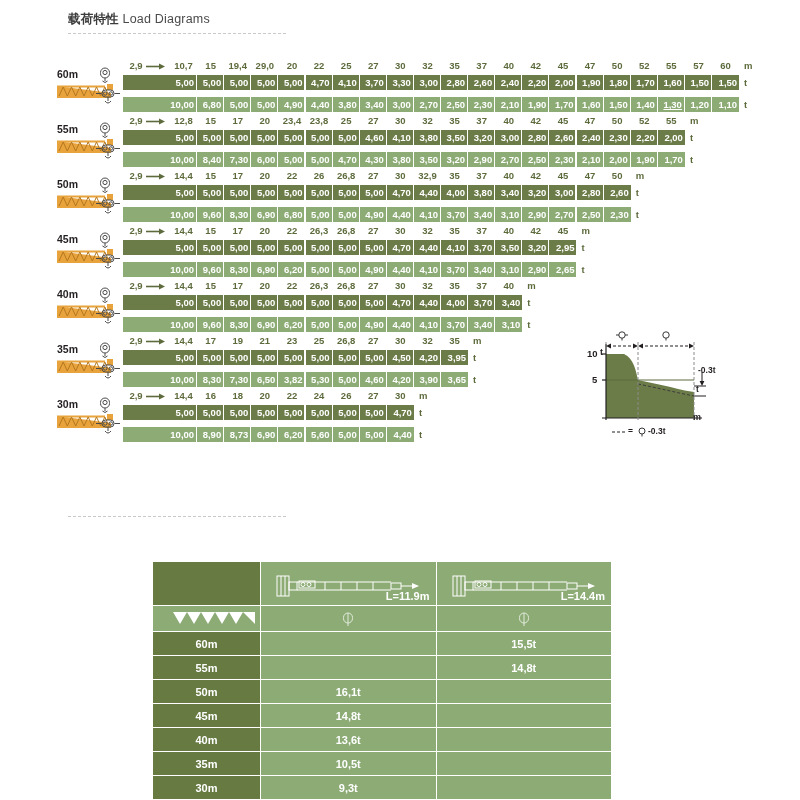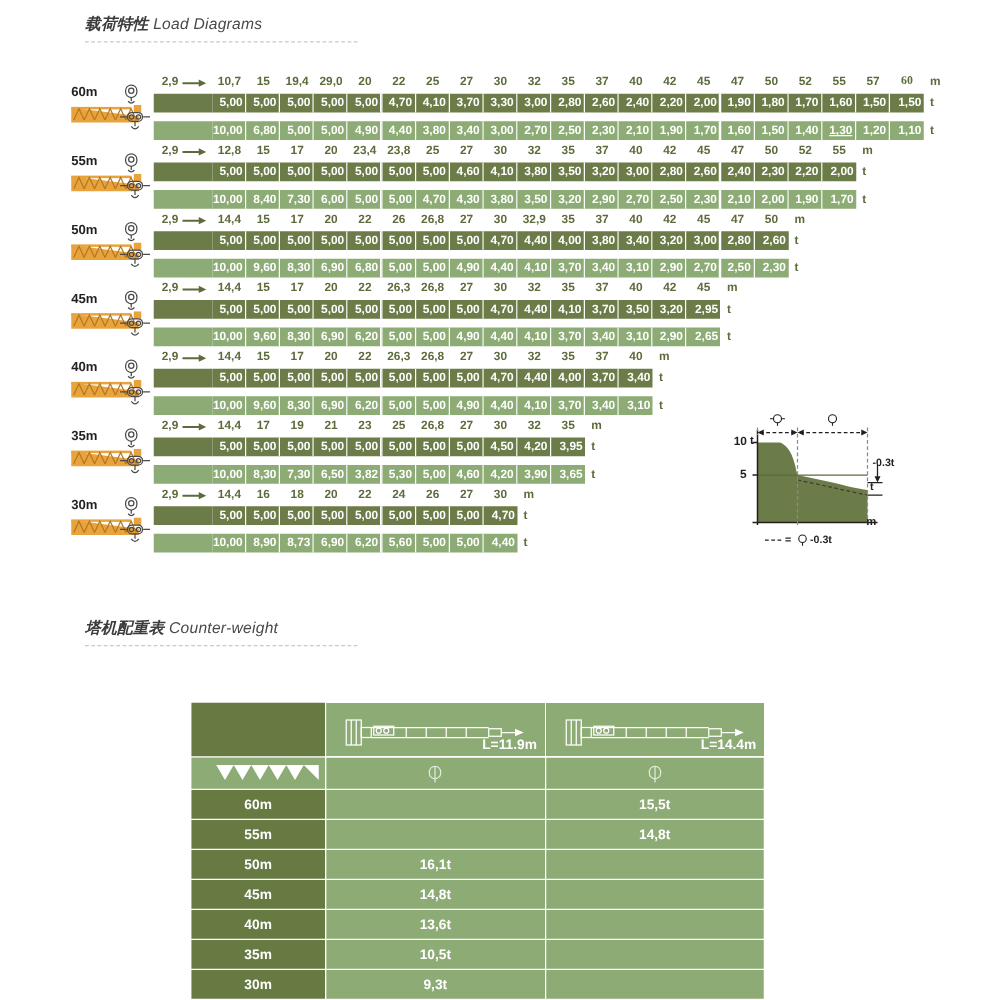--- a/index.html
+++ b/index.html
@@ -13,21 +13,20 @@
   .page { position: relative; width: 800px; height: 800px; }
 
   
   .section-title {
     position: absolute;
     font-size: 12.5px;
     font-weight: bold;
     color: #3c3c3c;
     letter-spacing: .2px;
     white-space: nowrap;
-    font-style: italic;
   }
   .section-title .en { font-weight: normal; color: #4a4a4a; }
   .title-rule {
     position: absolute;
     border-top: 1px dashed #c9c9c9;
     height: 0;
   }
 
   
   .ld-wrap { position: absolute; left: 0; top: 60px; width: 800px; }
@@ -171,21 +170,21 @@
             <span style="left:318px;width:27.1px;">35</span>
             <span style="left:345.1px;width:27.1px;">37</span>
             <span style="left:372.20000000000005px;width:27.1px;">40</span>
             <span style="left:399.3px;width:27.1px;">42</span>
             <span style="left:426.40000000000003px;width:27.1px;">45</span>
             <span style="left:453.5px;width:27.1px;">47</span>
             <span style="left:480.6px;width:27.1px;">50</span>
             <span style="left:507.70000000000005px;width:27.1px;">52</span>
             <span style="left:534.8px;width:27.1px;">55</span>
             <span style="left:561.9px;width:27.1px;">57</span>
-            <span style="left:589px;width:27.1px;font-family:Liberation Serif, serif;">60</span>
+            <span style="left:589px;width:27.1px;">60</span>
             <span class="unit" style="left:621.1px; top:0;">m</span>
           </div>
           <div class="bar top" style="width: 616.1px;">
             <div class="cell lead" style="left:0px;width:47px;"></div>
             <div class="cell" style="left:47px;width:27.1px;">5,00</div>
             <div class="cell" style="left:74.1px;width:27.1px;">5,00</div>
             <div class="cell" style="left:101.2px;width:27.1px;">5,00</div>
             <div class="cell" style="left:128.3px;width:27.1px;">5,00</div>
             <div class="cell" style="left:155.4px;width:27.1px;">5,00</div>
             <div class="cell" style="left:182.5px;width:27.1px;">4,70</div>
@@ -846,24 +845,20 @@
     <div style="position:absolute; left:22px; top:19px; font-size:9px; font-weight:bold; color:#231f20;">t</div>
     <div style="position:absolute; left:9px; top:20px; font-size:9.5px; font-weight:bold; color:#231f20;">10</div>
     <div style="position:absolute; left:14px; top:46px; font-size:9.5px; font-weight:bold; color:#231f20;">5</div>
     <div style="position:absolute; left:115px; top:84px; font-size:9px; font-weight:bold; color:#231f20;">m</div>
     <div style="position:absolute; left:120px; top:37px; font-size:8.5px; font-weight:bold; color:#231f20; white-space:nowrap;">-0.3t</div>
     <div style="position:absolute; left:50px; top:98px; font-size:8.5px; font-weight:bold; color:#231f20;">=</div>
     <div style="position:absolute; left:70px; top:98px; font-size:8.5px; font-weight:bold; color:#231f20; white-space:nowrap;">-0.3t</div>
     <div style="position:absolute; left:118px; top:56px; font-size:8.5px; font-weight:bold; color:#231f20;">t</div>
   </div>
 
-  <div class="section-title" style="left:68px; top:494px;">
-    <span>塔机配重表</span>
-    <span class="en">Counter-weight</span>
-  </div>
   <div class="title-rule" style="left:68px; top:516px; width:218px;"></div>
 
   <table class="cw" id="cw-table">
       <tbody>
         <tr>
   <td class="hdr-left"></td>
           <td class="hdr-cfg">
      <svg width="150" height="26" viewBox="0 0 150 26" style="display:block;margin:4px auto 0;">
      <g fill="none" stroke="#ffffff" stroke-width="1">
        <rect x="4" y="3" width="12" height="20"></rect>

